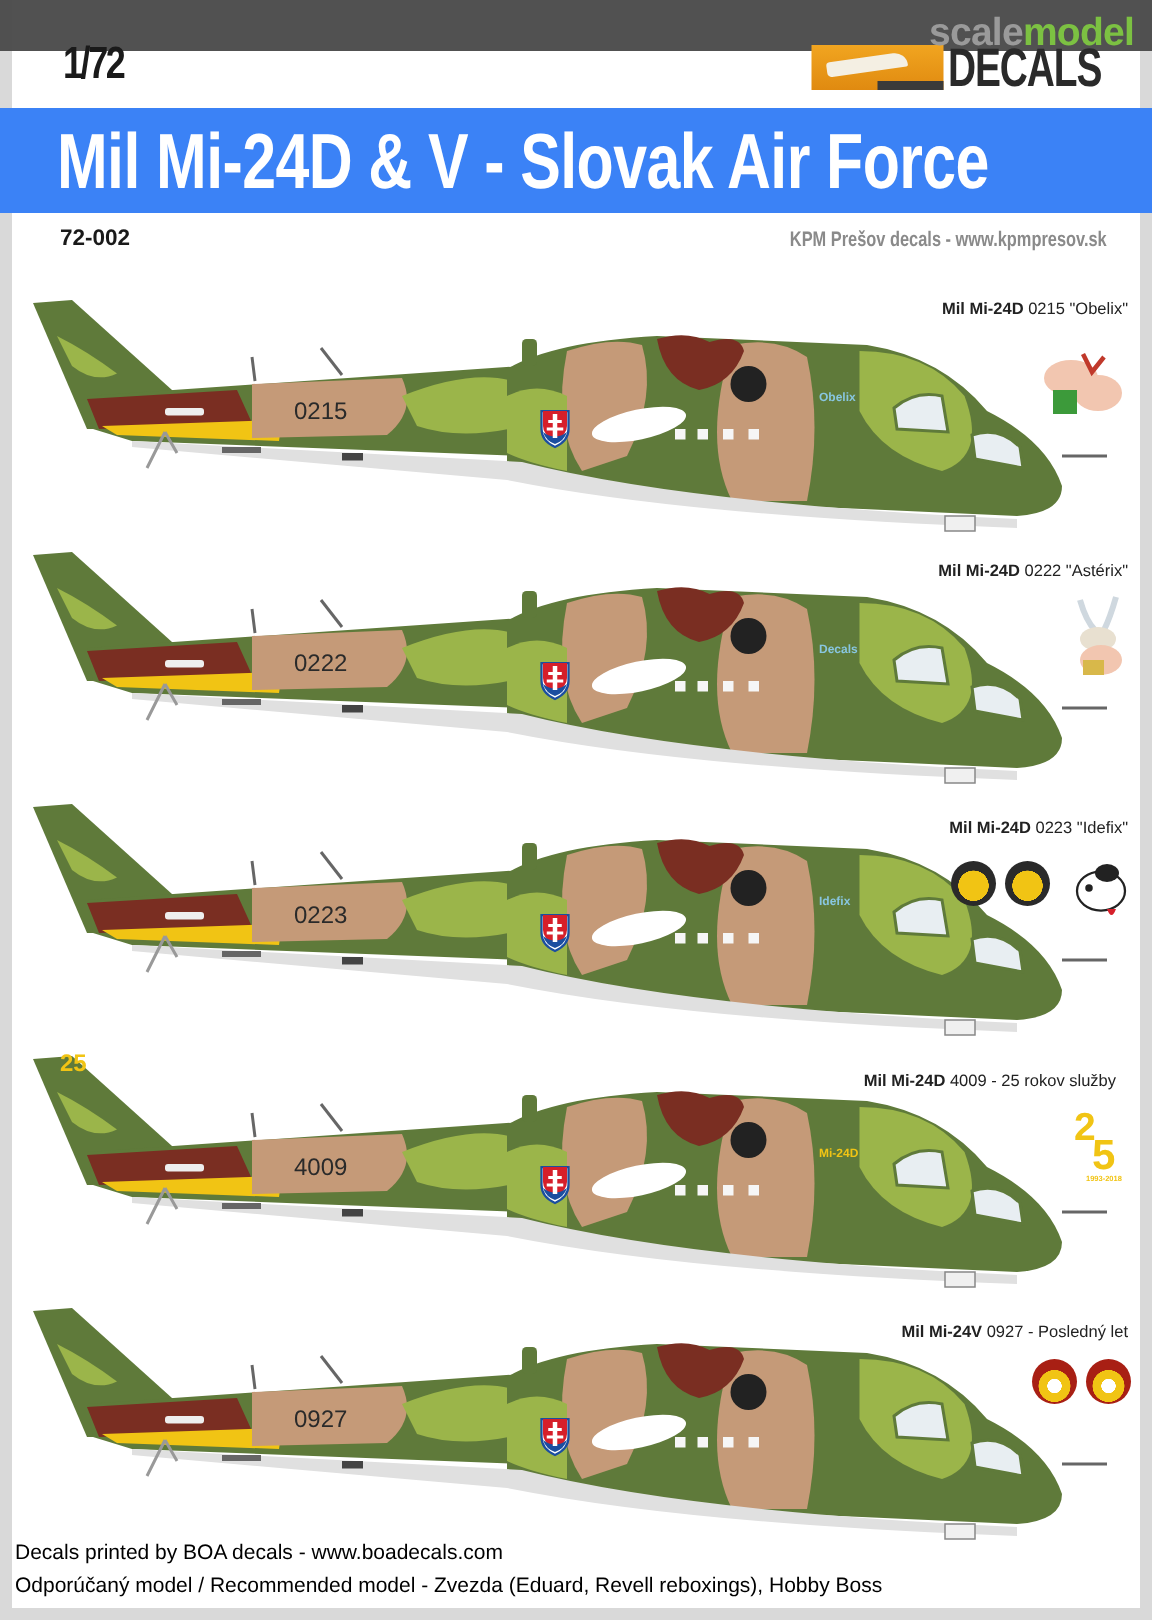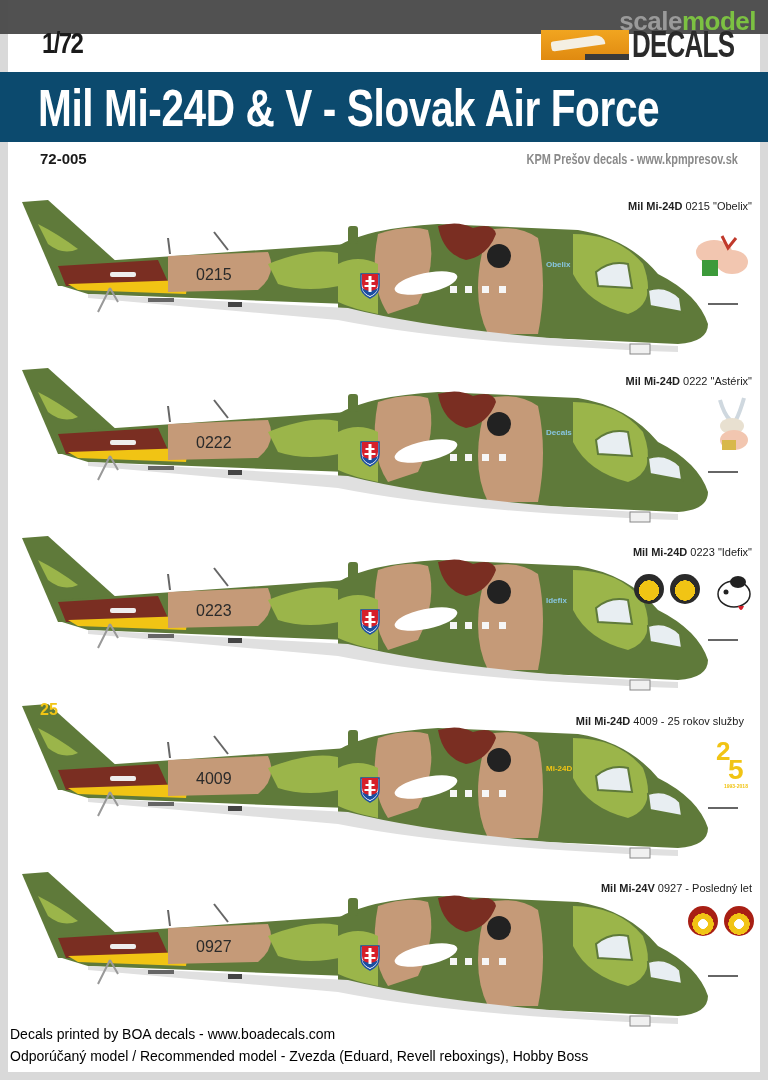--- a/index.html
+++ b/index.html
@@ -7,21 +7,21 @@
   .page{position:absolute;left:8px;top:0;width:752px;height:1072px;background:#ffffff;}
   .topbar{position:absolute;left:0;top:0;width:768px;height:34px;background:#4a4a4a;opacity:0.96;z-index:5;}
   .scale{position:absolute;left:42px;top:26px;font-family:"Liberation Sans",sans-serif;font-weight:bold;font-size:30px;color:#1a1a1a;letter-spacing:-2px;transform:scaleX(0.8);transform-origin:left top;z-index:6;}
   .sm-logo{position:absolute;right:12px;top:6px;font-size:26px;font-weight:bold;z-index:7;letter-spacing:-0.5px;}
   .sm-logo .a{color:#9a9a9a;}
   .sm-logo .b{color:#7cc142;}
   .kpm-logo{position:absolute;left:541px;top:30px;width:88px;height:30px;background:linear-gradient(180deg,#f1a520,#e08a10);z-index:6;}
   .kpm-logo .heli{position:absolute;left:10px;top:8px;width:54px;height:10px;background:#f4efe3;border-radius:8px 30px 4px 10px;transform:rotate(-8deg);}
   .kpm-logo .band{position:absolute;left:44px;bottom:0;width:44px;height:6px;background:#3a3a3a;}
   .decals{position:absolute;left:632px;top:24px;font-size:36px;font-weight:bold;color:#2a2a2a;z-index:6;transform:scaleX(0.72);transform-origin:left top;letter-spacing:-1px;}
-  .titlebar{position:absolute;left:0;top:72px;width:768px;height:70px;background:#0c4a6e;}
+  .titlebar{position:absolute;left:0;top:72px;width:768px;height:70px;background:#3b82f6;}
   .titlebar .t{position:absolute;left:38px;top:6px;font-size:52px;font-weight:bold;color:#ffffff;transform:scaleX(0.78);transform-origin:left top;white-space:nowrap;letter-spacing:-0.5px;}
   .code{position:absolute;left:40px;top:150px;font-size:15px;font-weight:bold;color:#1a1a1a;}
   .kpmurl{position:absolute;right:30px;top:151px;font-size:14px;font-weight:bold;color:#8a8a8a;transform:scaleX(0.78);transform-origin:right top;white-space:nowrap;}
   .label{position:absolute;font-size:11px;color:#222;white-space:nowrap;}
   .label b{font-weight:bold;}
   .heli-wrap{position:absolute;left:18px;width:730px;height:170px;}
   .heli-wrap svg{width:730px;height:170px;}
   .footer1,.footer2{position:absolute;left:10px;font-size:14px;color:#000000;white-space:nowrap;}
   .footer1{top:1026px;}
   .footer2{top:1048px;}
@@ -41,21 +41,21 @@
 <div class="scale">1/72</div>
 <div class="kpm-logo">
     <div class="heli"></div>
     <div class="band"></div>
   </div>
 <div class="decals">DECALS</div>
 
 <div class="titlebar">
     <div class="t">Mil Mi-24D &amp; V - Slovak Air Force</div>
   </div>
-<div class="code">72-005</div>
+<div class="code">72-002</div>
 <div class="kpmurl">KPM Prešov decals - www.kpmpresov.sk</div>
 
 <svg width="0" height="0" style="position:absolute">
   <defs>
     <symbol id="heli" viewBox="0 0 730 170">
 
       <path d="M4 8 L30 6 L110 78 L98 92 L40 92 Z" fill="#5f7a3a"></path>
       <path d="M20 30 Q40 40 60 55 Q45 62 30 50 Z" fill="#9bb54a"></path>
 
       <path d="M40 70 L330 50 L330 110 L70 100 L44 92 Z" fill="#5f7a3a"></path>

